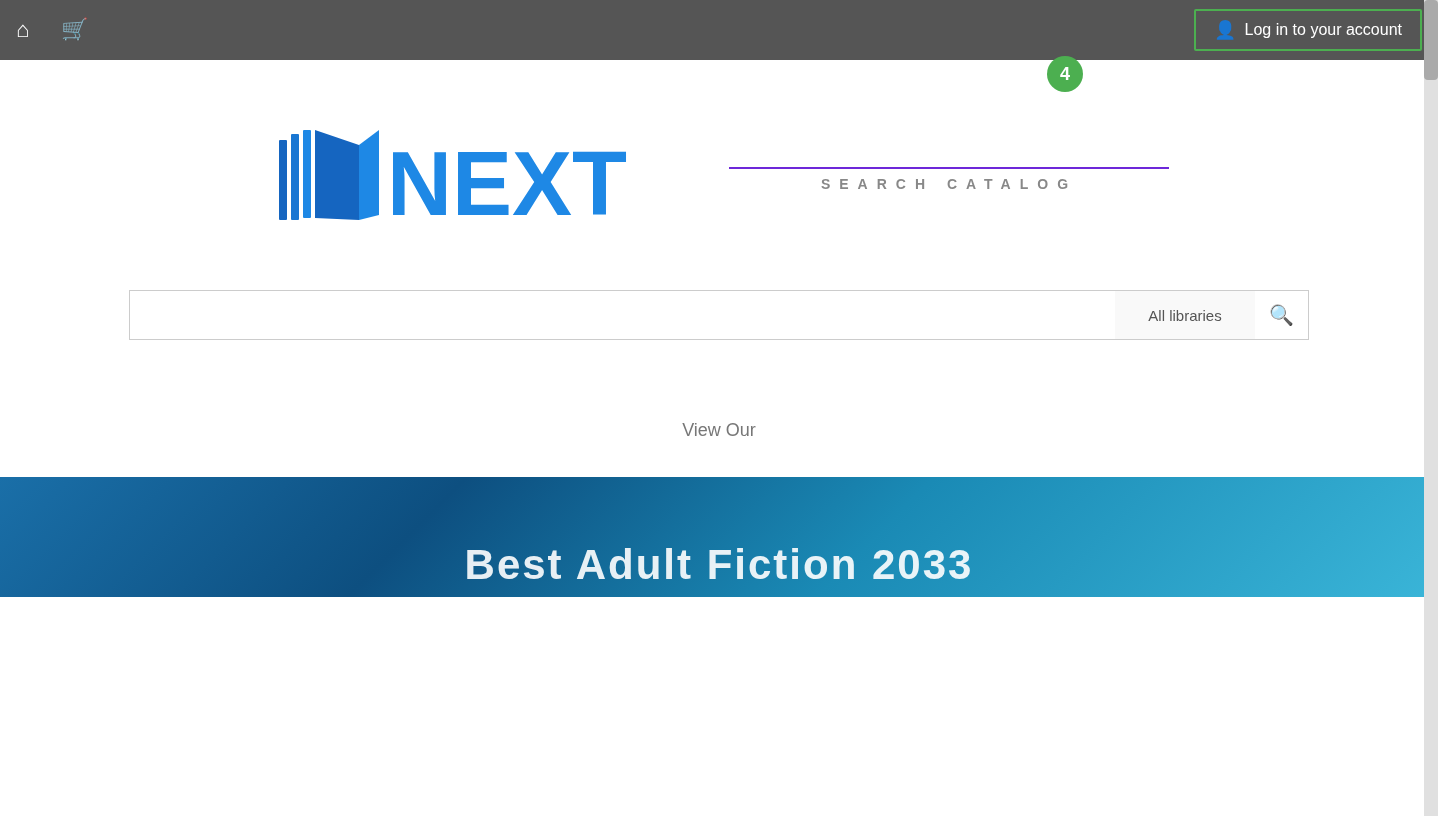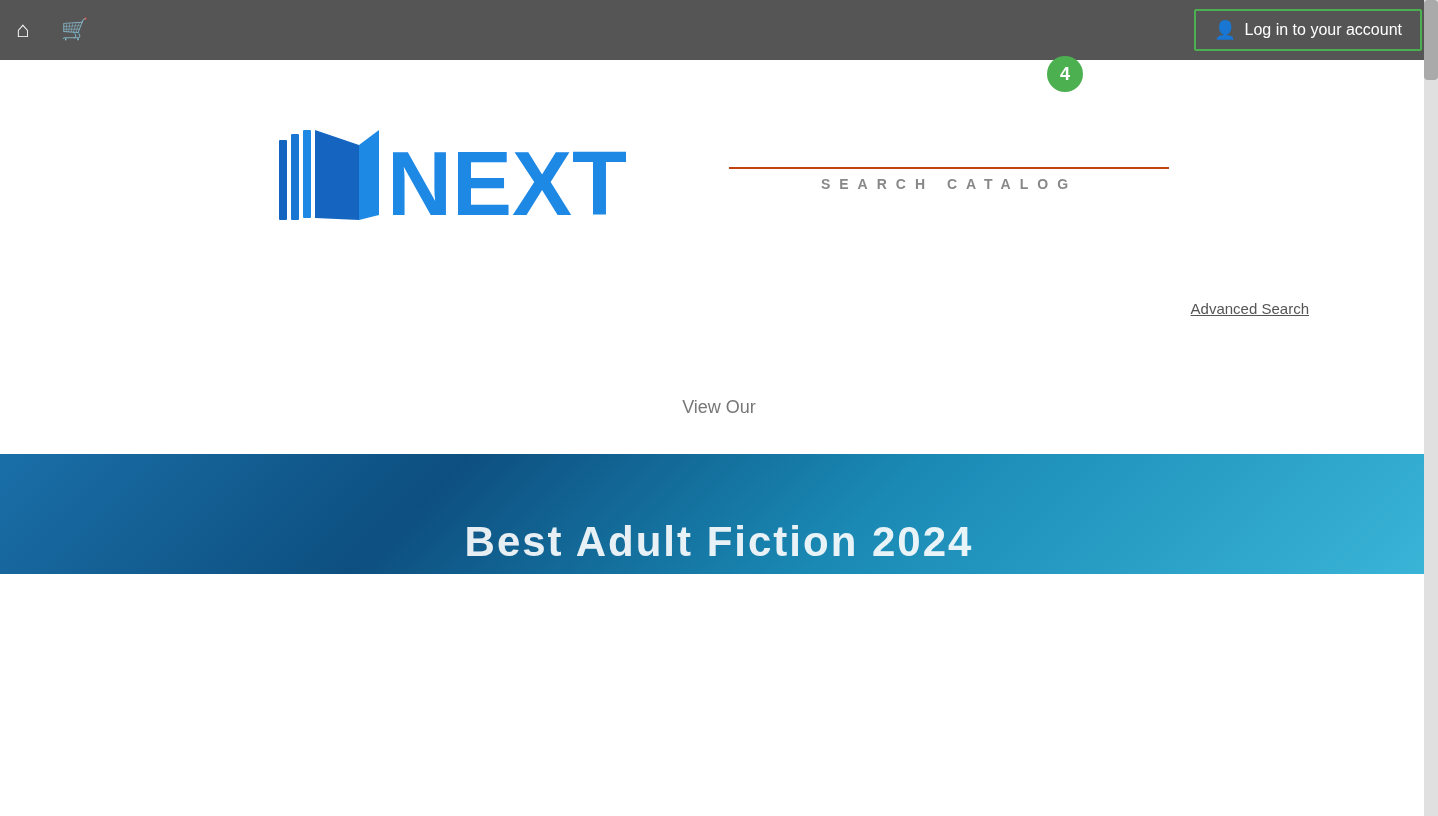--- a/index.html
+++ b/index.html
@@ -257,40 +257,46 @@
         <rect x="10" y="20" width="8" height="80" rx="1" fill="#1565c0"></rect>
         <rect x="22" y="14" width="8" height="86" rx="1" fill="#1976d2"></rect>
         <rect x="34" y="10" width="8" height="88" rx="1" fill="#1e88e5"></rect>
 
         <polygon points="46,10 90,25 90,100 46,98" fill="#1565c0"></polygon>
         <polygon points="90,25 110,10 110,95 90,100" fill="#1e88e5"></polygon>
 
         <text x="118" y="95" font-family="Arial Black, Arial" font-weight="900" font-size="90" fill="#1e88e5">NEXT</text>
       </svg>
 
-      <div style="border-top: 2px solid #c2410c; padding-top: 6px; margin-top: -10px; width: 440px; text-align:center;">
+      <div style="border-top: 2px solid #6d28d9; padding-top: 6px; margin-top: -10px; width: 440px; text-align:center;">
         <span style="font-family: Arial, sans-serif; font-size:14px; letter-spacing:9px; color:#888; font-weight:bold;">SEARCH CATALOG</span>
       </div>
     </div>
   </div>
 
   <div class="search-area">
-
-    <div class="advanced-search-row">
-      <button class="advanced-search-link">
-        <span>Advanced Search</span>
+    <div class="search-row">
+      <input type="text" class="search-input" placeholder="" style="">
+      <div style="position:relative; display:flex; align-items:center;">
+        <select class="library-select">
+          <option>All libraries</option>
+        </select>
+      </div>
+      <button class="search-btn">
+        <span style="font-size:20px; color:#666;">🔍</span>
       </button>
     </div>
+
   </div>
 
   <div class="curated-section">
     <p class="view-our">View Our</p>
   </div>
 
   <div class="banner-placeholder">
-    <div class="banner-text">Best Adult Fiction 2024</div>
+    <div class="banner-text">Best Adult Fiction 2033</div>
   </div>
 
 </main>
 
 <div class="scrollbar">
   <div class="scrollbar-thumb"></div>
 </div>
 
 </body></html>

